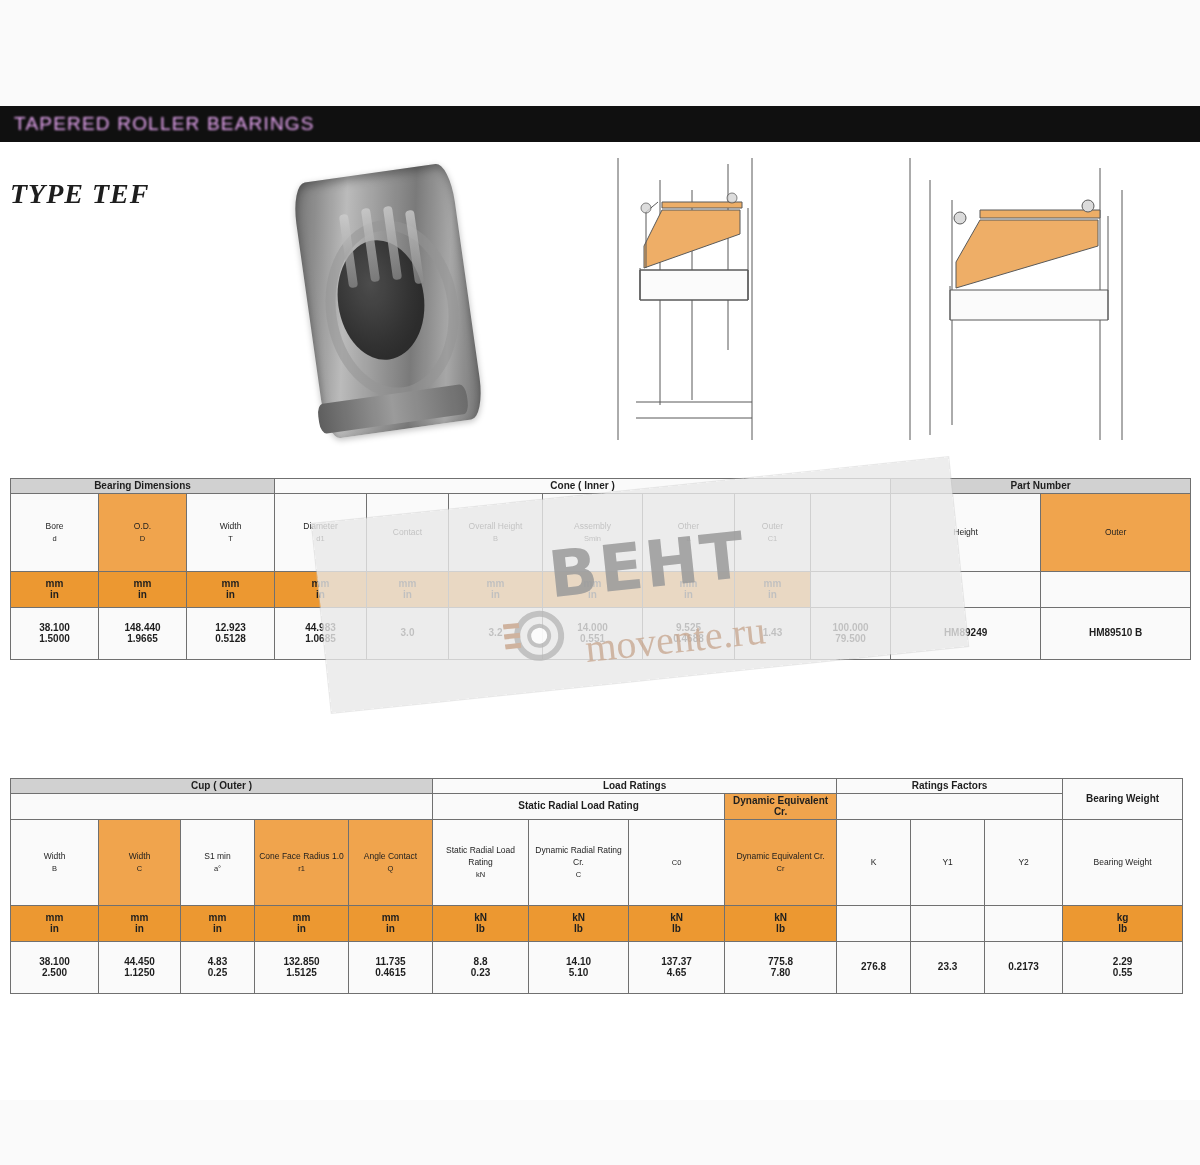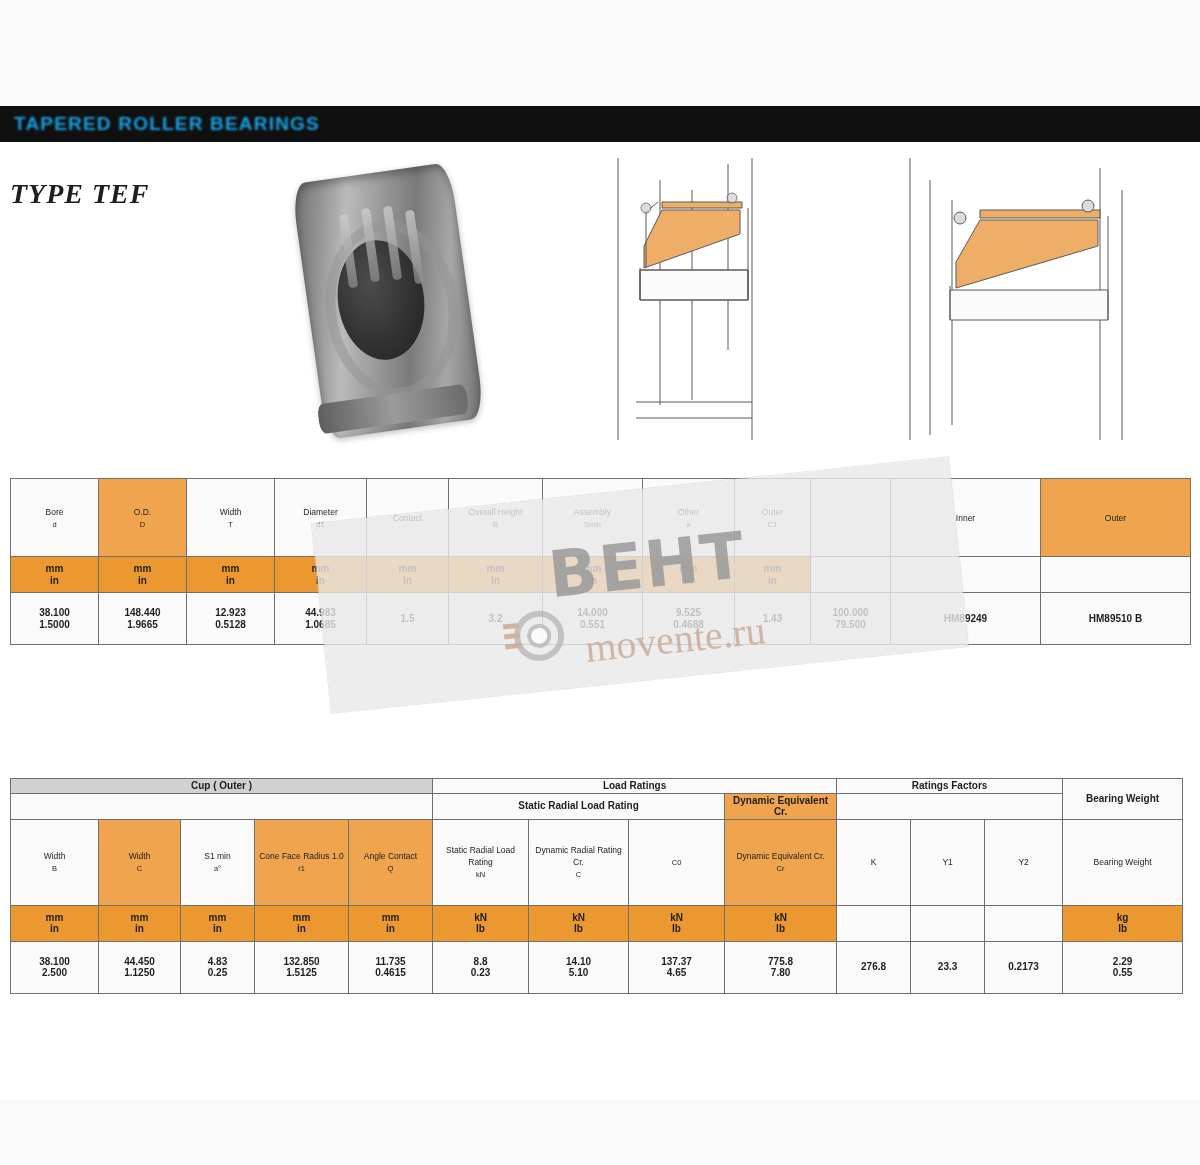--- a/index.html
+++ b/index.html
@@ -17,21 +17,21 @@
     position:absolute;left:0;top:0;width:1200px;height:1165px;
     filter:blur(0.7px) contrast(0.96);
   }
   
   .blackbar{
     position:absolute;left:0;top:106px;width:1200px;height:36px;
     background:#0b0b0b;
   }
   .blackbar .title{
     position:absolute;left:14px;top:7px;
-    color:#0ea5e9;font-weight:bold;font-size:19px;letter-spacing:1.2px;
+    color:#f0abfc;font-weight:normal;font-size:19px;letter-spacing:1.2px;
     font-family:"Liberation Sans", sans-serif;
     filter:blur(0.9px);
     text-align:center;
   }
   .typetef{
     position:absolute;left:10px;top:178px;
     font-family:"Liberation Serif", serif;
     font-style:italic;font-weight:bold;font-size:28px;letter-spacing:1px;
     color:#1a1a1a;
     filter:blur(0.5px);
@@ -199,32 +199,37 @@
           <col style="width:82px">
           <col style="width:94px">
       <col style="width:100px">
           <col style="width:92px">
           <col style="width:76px">
           <col style="width:80px">
       <col style="width:150px">
           <col style="width:150px">
     </colgroup>
     <tbody>
+          <tr>
+      <td class="hdr-grey" colspan="3">Bearing Dimensions</td>
+      <td class="hdr-white" colspan="7">Cone ( Inner )</td>
+      <td class="hdr-grey" colspan="2">Part Number</td>
+    </tr>
     <tr style="height:78px">
       <td class="cell-white"><span class="small">Bore</span><br><span class="tiny">d</span></td>
       <td class="cell-orange"><span class="small">O.D.</span><br><span class="tiny">D</span></td>
       <td class="cell-white"><span class="small">Width</span><br><span class="tiny">T</span></td>
       <td class="cell-white"><span class="small">Diameter</span><br><span class="tiny">d1</span></td>
       <td class="cell-white"><span class="small">Contact</span><br><span class="tiny"></span></td>
       <td class="cell-white"><span class="small">Overall Height</span><br><span class="tiny">B</span></td>
       <td class="cell-white"><span class="small">Assembly</span><br><span class="tiny">Smin</span></td>
       <td class="cell-white"><span class="small">Other</span><br><span class="tiny">a</span></td>
       <td class="cell-white"><span class="small">Outer</span><br><span class="tiny">C1</span></td>
       <td class="cell-white"></td>
-      <td class="cell-white"><span class="small">Inner</span></td>
+      <td class="cell-white"><span class="small">Height</span></td>
       <td class="cell-orange"><span class="small">Outer</span></td>
     </tr>
     <tr class="row-orange" style="height:36px">
       <td class="unit">mm<br>in</td>
       <td class="unit">mm<br>in</td>
       <td class="unit">mm<br>in</td>
       <td class="unit">mm<br>in</td>
       <td class="unit">mm<br>in</td>
       <td class="unit">mm<br>in</td>
       <td class="unit">mm<br>in</td>
@@ -232,21 +237,21 @@
       <td class="unit">mm<br>in</td>
       <td class="unit cell-white"></td>
       <td class="unit cell-white"></td>
       <td class="unit cell-white"></td>
     </tr>
     <tr class="cell-white" style="height:52px">
       <td>38.100<br>1.5000</td>
       <td>148.440<br>1.9665</td>
       <td>12.923<br>0.5128</td>
       <td>44.983<br>1.0685</td>
-      <td>1.5</td>
+      <td>3.0</td>
       <td>3.2</td>
       <td>14.000<br>0.551</td>
       <td>9.525<br>0.4688</td>
       <td>1.43</td>
       <td>100.000<br>79.500</td>
       <td>HM89249</td>
       <td>HM89510 B</td>
     </tr>
   </tbody>
       </table>

